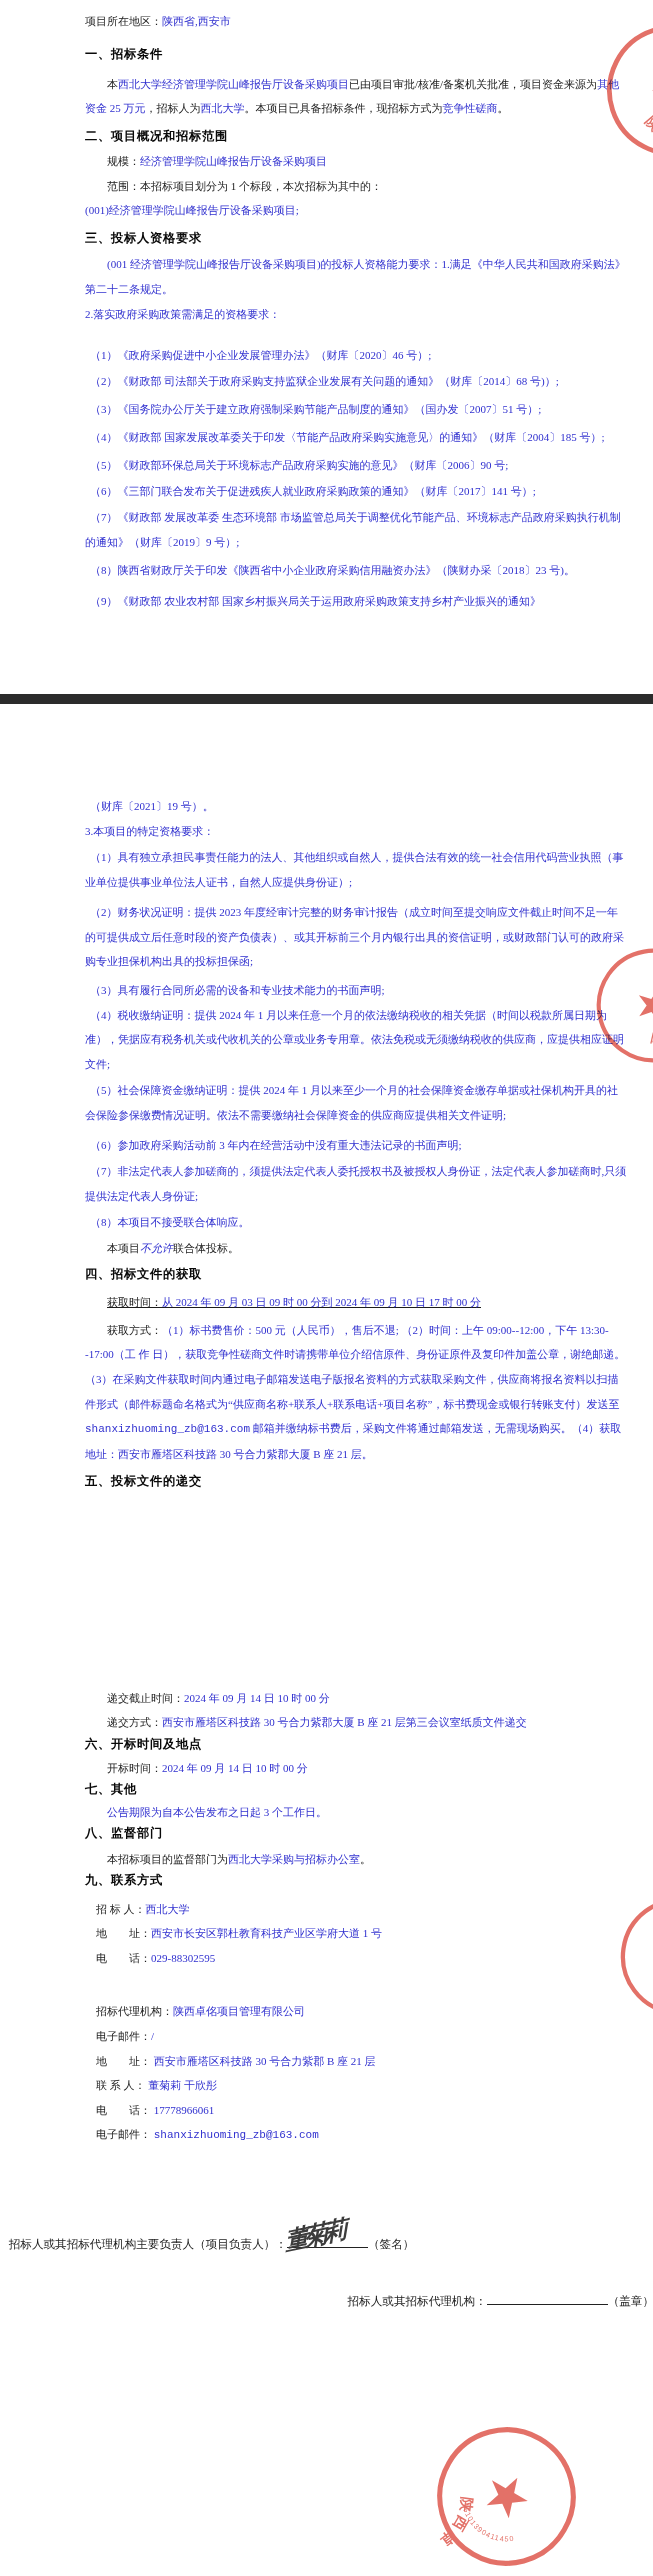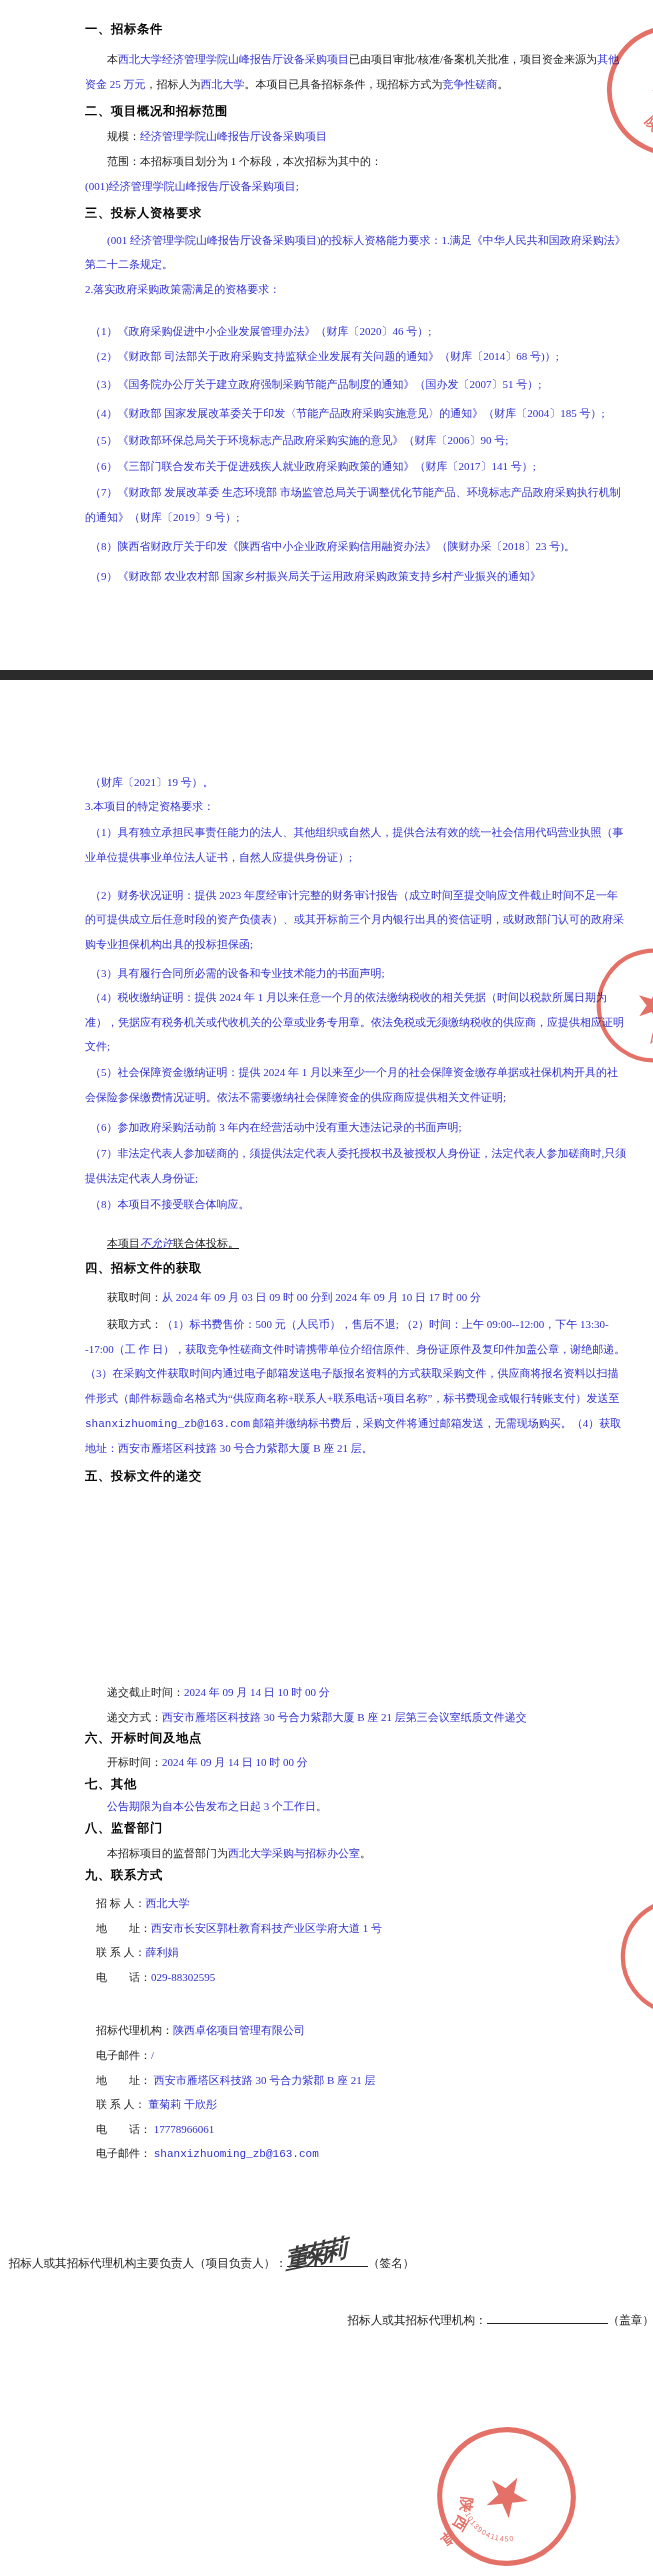--- a/index.html
+++ b/index.html
@@ -50,20 +50,21 @@
     position:absolute;opacity:.82;pointer-events:none;
     mix-blend-mode:multiply;
   }
 </style>
 </head>
 <body>
 
 <div class="page">
   <div id="doc">
 
+  <div class="p ind0"><span class="rk">项目所在地区：</span><span class="rb">陕西省,西安市</span></div>
       <div class="h" style="margin-top: 11.6px;">一、招标条件</div>
       <div class="p ind2" style="margin-top: 7.2px;"><span class="rk">本</span><span class="rb">西北大学经济管理学院山峰报告厅设备采购项目</span><span class="rk">已由项目审批/核准/备案机关批准，项目资金来源为</span><span class="rb">其他资金 25 万元</span><span class="rk">，招标人为</span><span class="rb">西北大学</span><span class="rk">。本项目已具备招标条件，现招标方式为</span><span class="rb">竞争性磋商</span><span class="rk">。</span></div>
       <div class="h" style="margin-top: 5.8px;">二、项目概况和招标范围</div>
       <div class="p ind2" style="margin-top: 2.9px;"><span class="rk">规模：</span><span class="rb">经济管理学院山峰报告厅设备采购项目</span></div>
       <div class="p ind2"><span class="rk">范围：本招标项目划分为 1 个标段，本次招标为其中的：</span></div>
       <div class="p ind0"><span class="rb">(001)经济管理学院山峰报告厅设备采购项目;</span></div>
       <div class="h" style="margin-top: 5.8px;">三、投标人资格要求</div>
       <div class="p ind2" style="margin-top: 4.3px;"><span class="rb">(001 经济管理学院山峰报告厅设备采购项目)的投标人资格能力要求：1.满足《中华人民共和国政府采购法》第二十二条规定。</span></div>
       <div class="p ind0"><span class="rb">2.落实政府采购政策需满足的资格要求：</span></div>
       <div class="p ind05" style="margin-top: 17px; font-family: Liberation Serif, serif;"><span class="rb">（1）《政府采购促进中小企业发展管理办法》（财库〔2020〕46 号）;</span></div>
@@ -72,45 +73,44 @@
       <div class="p ind05" style="margin-top: 4.3px;"><span class="rb">（4）《财政部 国家发展改革委关于印发〈节能产品政府采购实施意见〉的通知》（财库〔2004〕185 号）;</span></div>
       <div class="p ind05" style="margin-top: 2.9px;"><span class="rb">（5）《财政部环保总局关于环境标志产品政府采购实施的意见》（财库〔2006〕90 号;</span></div>
       <div class="p ind05" style="margin-top: 1.4px;"><span class="rb">（6）《三部门联合发布关于促进残疾人就业政府采购政策的通知》（财库〔2017〕141 号）;</span></div>
       <div class="p ind05" style="margin-top: 1.4px;"><span class="rb">（7）《财政部 发展改革委 生态环境部 市场监管总局关于调整优化节能产品、环境标志产品政府采购执行机制的通知》（财库〔2019〕9 号）;</span></div>
       <div class="p ind05" style="margin-top: 4.3px;"><span class="rb">（8）陕西省财政厅关于印发《陕西省中小企业政府采购信用融资办法》（陕财办采〔2018〕23 号)。</span></div>
       <div class="p ind05" style="margin-top: 5.8px;"><span class="rb">（9）《财政部 农业农村部 国家乡村振兴局关于运用政府采购政策支持乡村产业振兴的通知》</span></div>
       <div class="sep" style="margin-top: 81px;"></div>
       <div class="p ind05" style="margin-top: 90px;"><span class="rb">（财库〔2021〕19 号）。</span></div>
       <div class="p ind0"><span class="rb">3.本项目的特定资格要求：</span></div>
       <div class="p ind05" style="margin-top: 1.4px;"><span class="rb">（1）具有独立承担民事责任能力的法人、其他组织或自然人，提供合法有效的统一社会信用代码营业执照（事业单位提供事业单位法人证书，自然人应提供身份证）;</span></div>
-      <div class="p ind05" style="margin-top: 13px;"><span class="rb">（2）财务状况证明：提供 2023 年度经审计完整的财务审计报告（成立时间至提交响应文件截止时间不足一年的可提供成立后任意时段的资产负债表）、或其开标前三个月内银行出具的资信证明，或财政部门认可的政府采购专业担保机构出具的投标担保函;</span></div>
+      <div class="p ind05" style="margin-top: 6px;"><span class="rb">（2）财务状况证明：提供 2023 年度经审计完整的财务审计报告（成立时间至提交响应文件截止时间不足一年的可提供成立后任意时段的资产负债表）、或其开标前三个月内银行出具的资信证明，或财政部门认可的政府采购专业担保机构出具的投标担保函;</span></div>
       <div class="p ind05" style="margin-top: 4.3px;"><span class="rb">（3）具有履行合同所必需的设备和专业技术能力的书面声明;</span></div>
       <div class="p ind05"><span class="rb">（4）税收缴纳证明：提供 2024 年 1 月以来任意一个月的依法缴纳税收的相关凭据（时间以税款所属日期为准），凭据应有税务机关或代收机关的公章或业务专用章。依法免税或无须缴纳税收的供应商，应提供相应证明文件;</span></div>
       <div class="p ind05" style="margin-top: 1.4px;"><span class="rb">（5）社会保障资金缴纳证明：提供 2024 年 1 月以来至少一个月的社会保障资金缴存单据或社保机构开具的社会保险参保缴费情况证明。依法不需要缴纳社会保障资金的供应商应提供相关文件证明;</span></div>
       <div class="p ind05" style="margin-top: 5.8px;"><span class="rb">（6）参加政府采购活动前 3 年内在经营活动中没有重大违法记录的书面声明;</span></div>
       <div class="p ind05" style="margin-top: 1.4px;"><span class="rb">（7）非法定代表人参加磋商的，须提供法定代表人委托授权书及被授权人身份证，法定代表人参加磋商时,只须提供法定代表人身份证;</span></div>
       <div class="p ind05" style="margin-top: 1.4px;"><span class="rb">（8）本项目不接受联合体响应。</span></div>
-      <div class="p ind2" style="margin-top: 14px; text-decoration: underline;"><span class="rk">本项目</span><span class="rbi">不允许</span><span class="rk">联合体投标。</span></div>
+      <div class="p ind2" style="margin-top: 2px;"><span class="rk">本项目</span><span class="rbi">不允许</span><span class="rk">联合体投标。</span></div>
       <div class="h" style="margin-top: 4.3px;">四、招标文件的获取</div>
-      <div class="p ind2" style="margin-top: 5.8px;"><span class="rk">获取时间：</span><span class="rb">从 2024 年 09 月 03 日 09 时 00 分到 2024 年 09 月 10 日  17 时 00 分</span></div>
+      <div class="p ind2" style="margin-top: 5.8px; text-decoration: underline;"><span class="rk">获取时间：</span><span class="rb">从 2024 年 09 月 03 日 09 时 00 分到 2024 年 09 月 10 日  17 时 00 分</span></div>
       <div class="p ind2" style="margin-top: 2.9px;"><span class="rk">获取方式：</span><span class="rb">（1）标书费售价：500 元（人民币），售后不退; （2）时间：上午 09:00--12:00，下午 13:30--17:00（工 作 日），获取竞争性磋商文件时请携带单位介绍信原件、身份证原件及复印件加盖公章，谢绝邮递。（3）在采购文件获取时间内通过电子邮箱发送电子版报名资料的方式获取采购文件，供应商将报名资料以扫描件形式（邮件标题命名格式为“供应商名称+联系人+联系电话+项目名称”，标书费现金或银行转账支付）发送至</span><span class="rm">shanxizhuoming_zb@163.com</span><span class="rb"> 邮箱并缴纳标书费后，采购文件将通过邮箱发送，无需现场购买。（4）获取地址：西安市雁塔区科技路 30 号合力紫郡大厦 B 座 21 层。</span></div>
       <div class="h" style="margin-top: 5.8px;">五、投标文件的递交</div>
       <div class="gapb" style="height: 194px;"></div>
       <div class="p ind2"><span class="rk">递交截止时间：</span><span class="rb">2024 年 09 月 14 日  10 时 00 分</span></div>
       <div class="p ind2"><span class="rk">递交方式：</span><span class="rb">西安市雁塔区科技路 30 号合力紫郡大厦 B 座 21 层第三会议室纸质文件递交</span></div>
       <div class="h">六、开标时间及地点</div>
       <div class="p ind2" style="margin-top: 1.4px;"><span class="rk">开标时间：</span><span class="rb">2024 年 09 月 14 日  10 时 00 分</span></div>
       <div class="h">七、其他</div>
       <div class="p ind2"><span class="rb">公告期限为自本公告发布之日起 3 个工作日。</span></div>
       <div class="h">八、监督部门</div>
       <div class="p ind2" style="margin-top: 2.9px;"><span class="rk">本招标项目的监督部门为</span><span class="rb">西北大学采购与招标办公室</span><span class="rk">。</span></div>
       <div class="h">九、联系方式</div>
       <div class="p ind1" style="margin-top: 5.8px;"><span class="rk">招 标 人：</span><span class="rb">西北大学</span></div>
       <div class="p ind1"><span class="rk">地　　址：</span><span class="rb">西安市长安区郭杜教育科技产业区学府大道 1 号</span></div>
-      <div class="p ind1"><span class="rk">联 系 人：</span><span class="rb">薛利娟</span></div>
       <div class="p ind1"><span class="rk">电　　话：</span><span class="rb">029-88302595</span></div>
       <div class="p ind1" style="margin-top: 29px;"><span class="rk">招标代理机构：</span><span class="rb">陕西卓佲项目管理有限公司</span></div>
       <div class="p ind1"><span class="rk">电子邮件：</span><span class="rb">/</span></div>
       <div class="p ind1"><span class="rk">地　　址： </span><span class="rb">西安市雁塔区科技路 30 号合力紫郡 B 座 21 层</span></div>
       <div class="p ind1"><span class="rk">联 系 人： </span><span class="rb">董菊莉 干欣彤</span></div>
       <div class="p ind1"><span class="rk">电　　话： </span><span class="rb">17778966061</span></div>
       <div class="p ind1"><span class="rk">电子邮件： </span><span class="rm">shanxizhuoming_zb@163.com</span></div>
     </div>
 
   <div class="p sigline">

